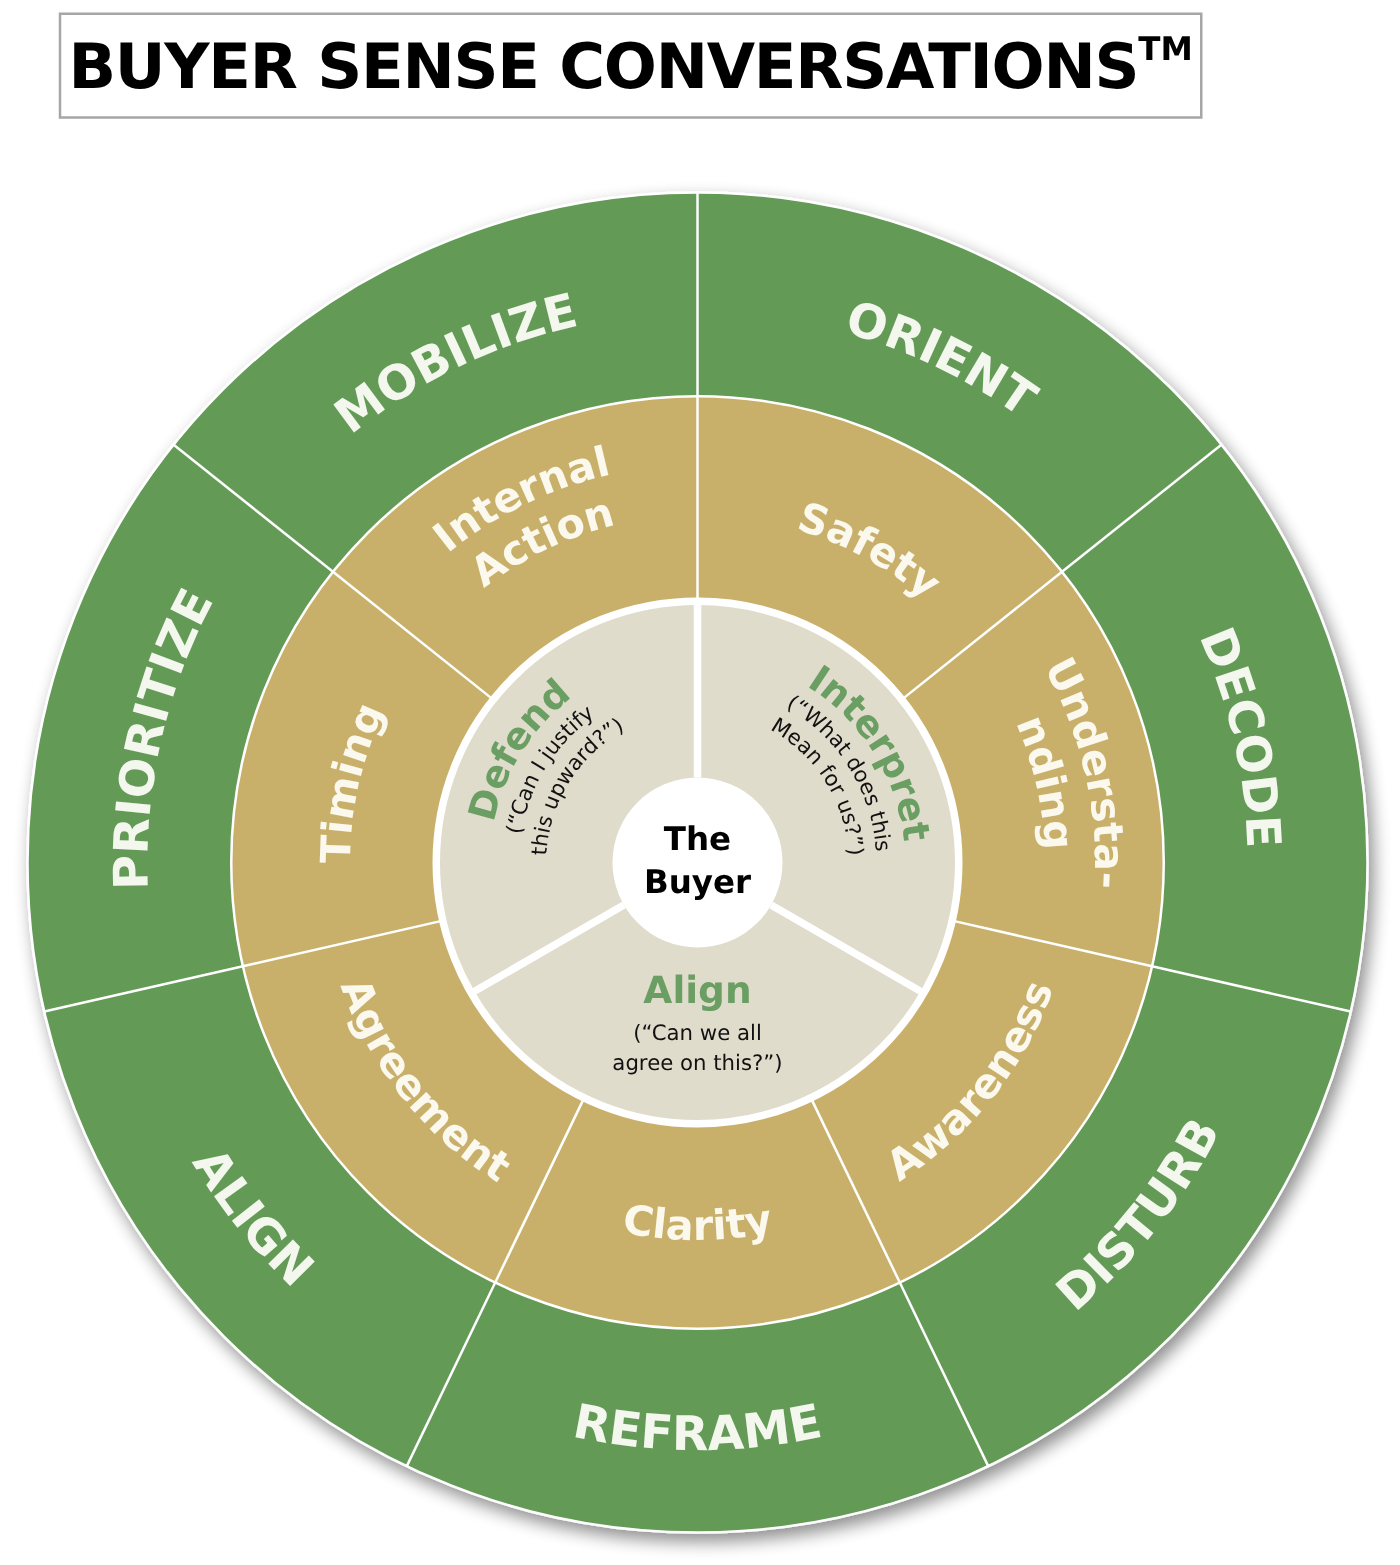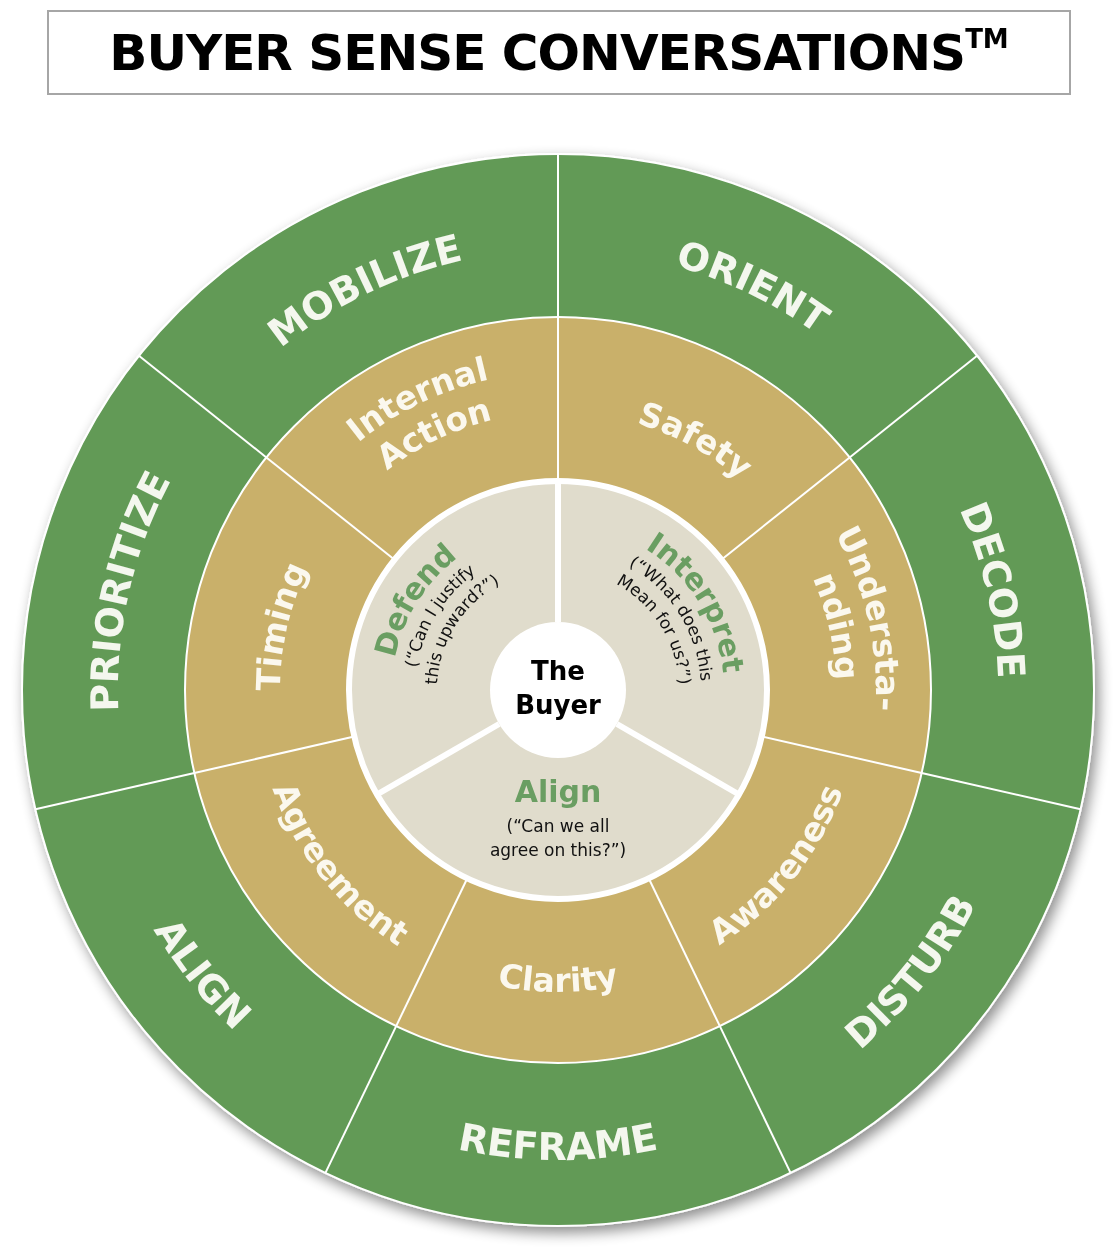--- a/index.html
+++ b/index.html
@@ -1,18 +1,18 @@
 <!DOCTYPE html>
 <html><head>
 <meta charset="utf-8">
 <style>
   html, body { margin: 0; padding: 0; background: #ffffff; }
   body { width: 1120px; height: 1252px; position: relative; overflow: hidden; font-family: "DejaVu Sans", sans-serif; }
   .title-box {
-    position: absolute; left: 47px; top: 10px; width: 1024px; height: 85px;
+    position: absolute; left: 47px; top: 10px; width: 915px; height: 85px;
     border: 2px solid #a6a6a6; box-sizing: border-box; background: #ffffff;
     display: flex; align-items: center; justify-content: center;
   }
   .title-text {
     font-family: "DejaVu Sans", sans-serif; font-weight: bold; font-size: 50px;
     color: #000000; letter-spacing: -1px; white-space: nowrap;
   }
   .title-text sup { font-size: 26px; vertical-align: 22px; letter-spacing: 0; }
   svg#wheel { position: absolute; left: 0; top: 0; }
   .outer-label { font-family: "DejaVu Sans", sans-serif; font-weight: bold; font-size: 38px; fill: #f4f7ee; }

